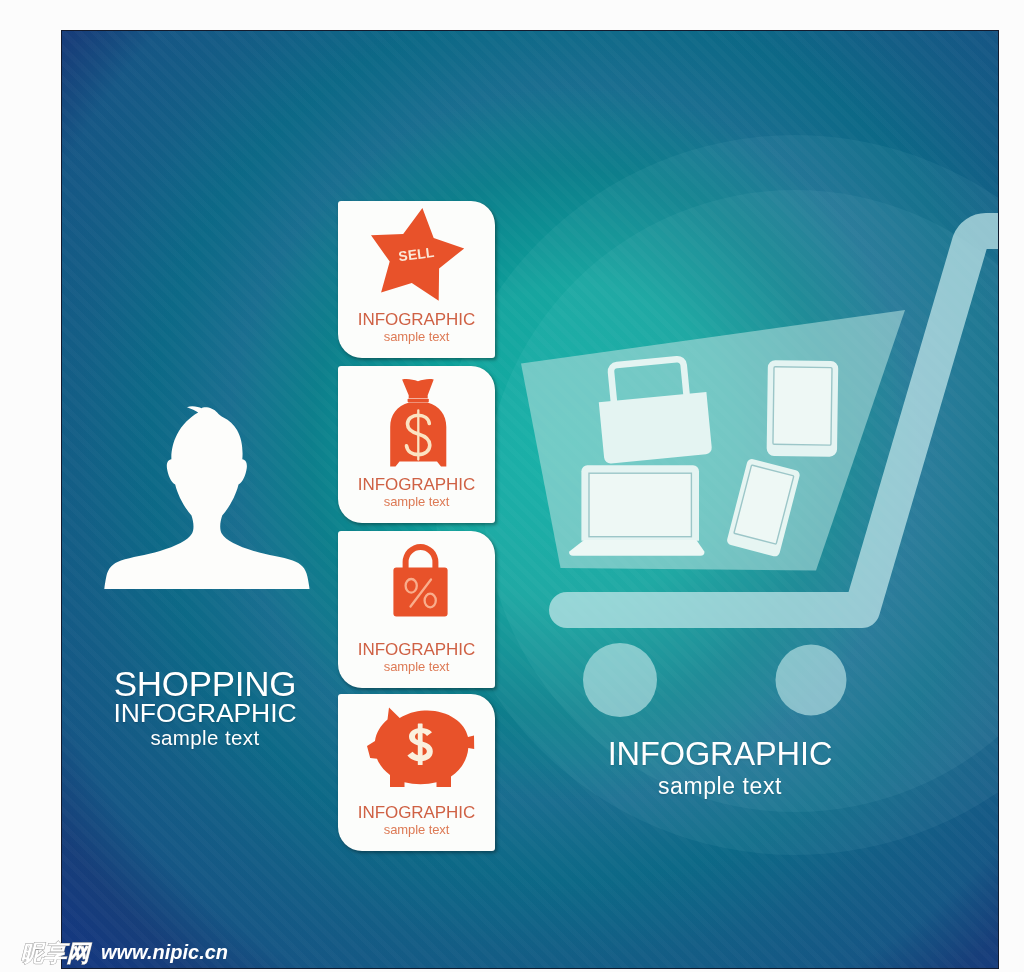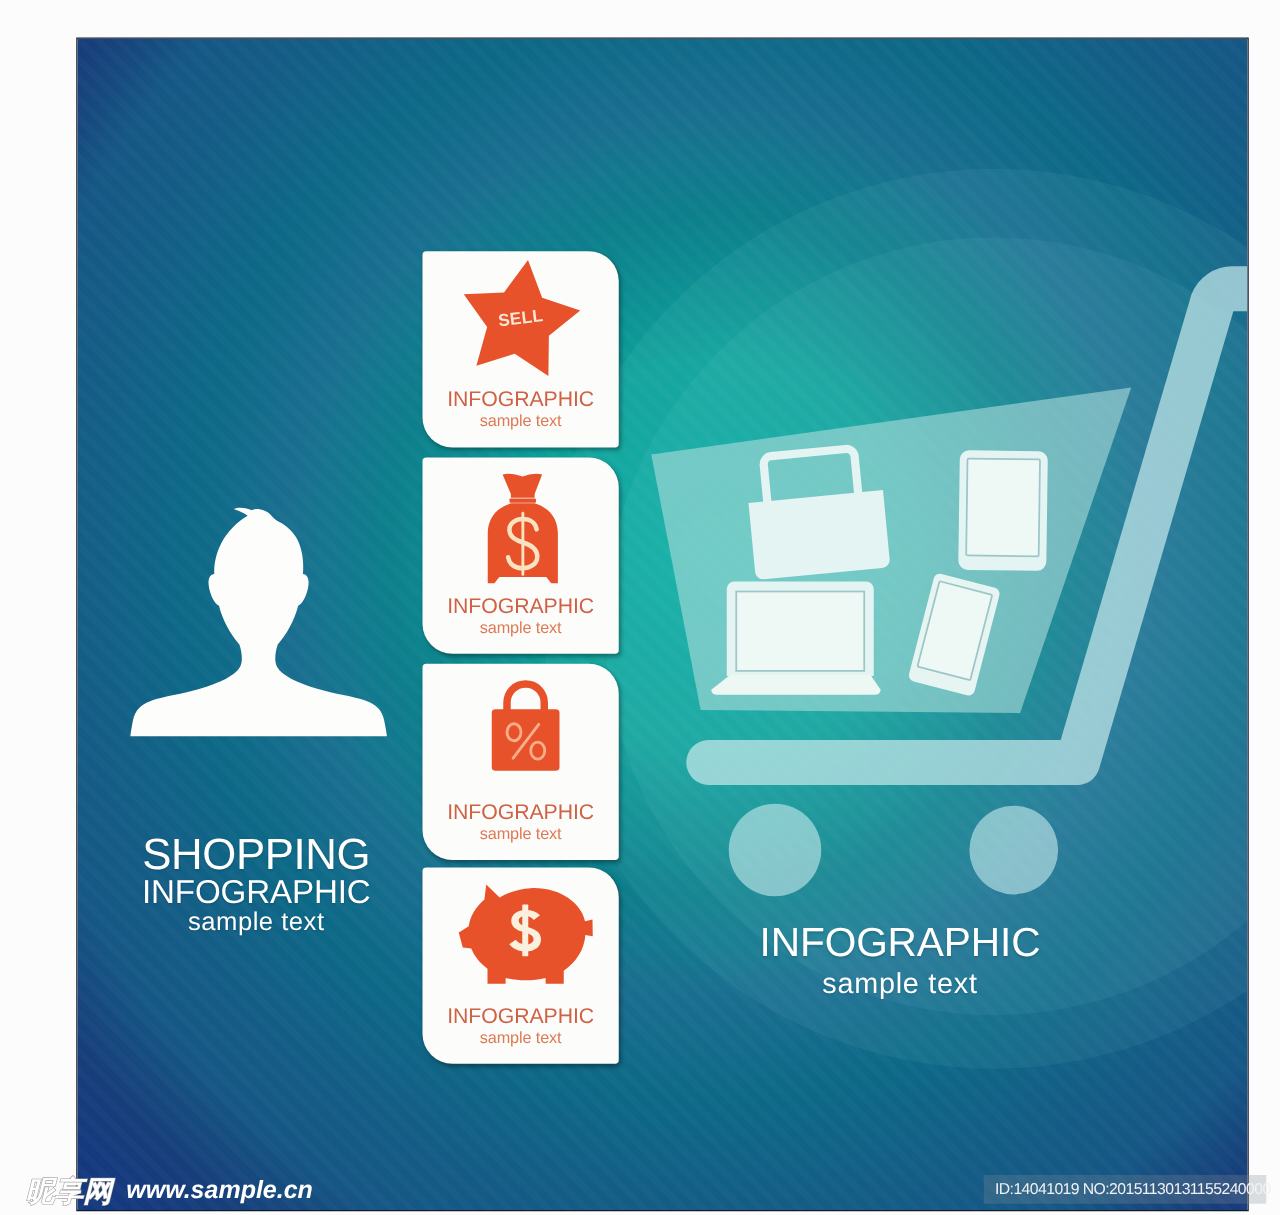--- a/index.html
+++ b/index.html
@@ -139,18 +139,15 @@
 
     <div id="carttxt">
       <div class="c1">INFOGRAPHIC</div>
       <div class="c2">sample text</div>
     </div>
   </div>
   <div id="posterframe"></div>
   <svg id="wmlogo" viewBox="0 0 82 28">
     <text x="41" y="22.5" text-anchor="middle" font-family="DejaVu Sans, sans-serif" font-size="23" font-weight="bold" font-style="italic" fill="#FFFFFF" stroke="#9a9a9a" stroke-width="0.9" paint-order="stroke">昵享网</text>
   </svg>
-  <div id="wmtext">www.sample.cn</div>
-  <div id="idbox">
-      <span id="idtext">ID:14041019 NO:20151130131155240000</span>
-    </div>
+  <div id="wmtext">www.nipic.cn</div>
 
 </div>
 
 </body></html>

